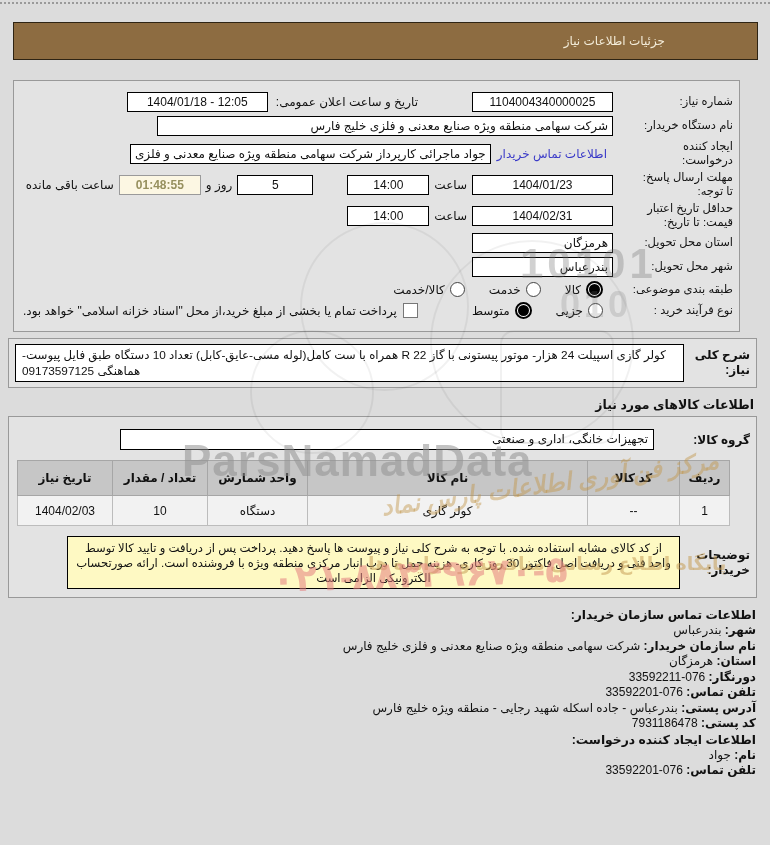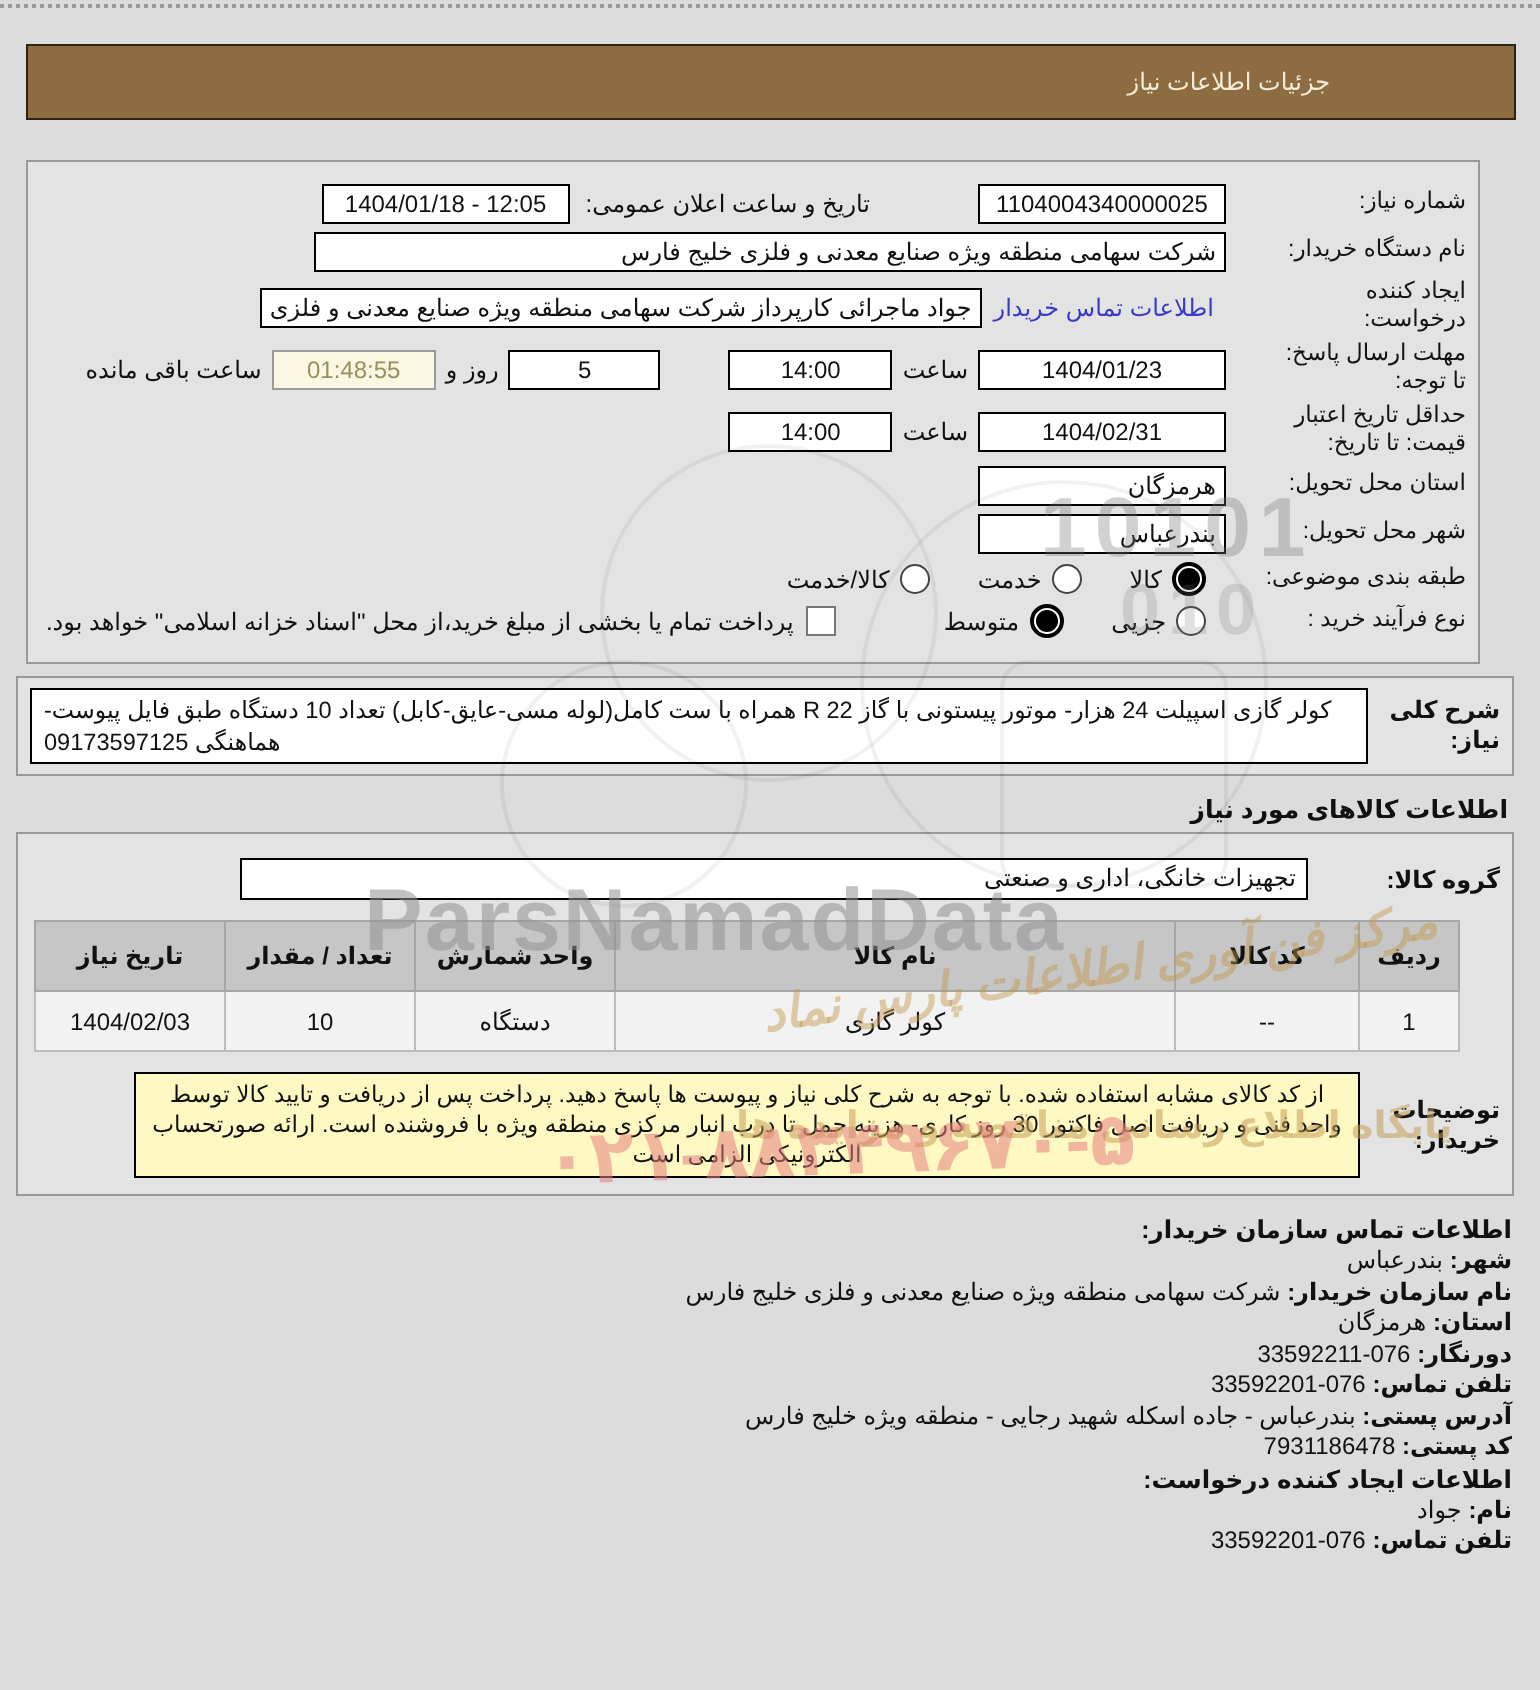--- a/index.html
+++ b/index.html
@@ -21,25 +21,25 @@
   .panel2{margin:6px 13px 0 8px;padding:5px 6px}
   .panel3{margin:4px 13px 0 8px;padding:6px 6px 8px 6px}
   .frow{display:flex;align-items:center;margin:4px 0}
   .lbl{width:120px;flex:0 0 120px;font-size:11.5px;line-height:13.5px;color:#141414}
   .lbl .l2{display:block}
   .vbox{
     background:#fff;border:1px solid #000;height:20px;line-height:18px;
     padding:0 4px;box-sizing:border-box;overflow:hidden;white-space:nowrap;font-size:12px;
   }
   .center{text-align:center}
-  .w150{width:124px}.w80{width:82px}.w75{width:76px}.wide{width:456px}
+  .w150{width:141px}.w80{width:82px}.w75{width:76px}.wide{width:456px}
   .gap35{margin-right:34px}
   .small-gap{margin:0 5px}
   .link{color:#3a3ac8;margin:0 6px;cursor:pointer;white-space:nowrap}
-  .countdown{background:#fcf7e3;border:1px solid #9a9a9a;color:#96905f;font-weight:normal}
+  .countdown{background:#fcf7e3;border:1px solid #9a9a9a;color:#96905f;font-weight:bold}
   
   .radio{width:13px;height:13px;border:1px solid #444;border-radius:50%;background:#fff;
          display:inline-block;vertical-align:middle;margin:0 10px 0 5px;position:relative}
   .radio.sel{border:2px solid #000}
   .radio.sel::after{content:"";position:absolute;inset:1px;background:#000;border-radius:50%}
   .chk{width:13px;height:13px;border:1px solid #777;background:#fff;display:inline-block;
        vertical-align:middle;margin:0 40px 0 6px}
   .optlbl{vertical-align:middle;margin-left:14px}
   
   .glabel{width:66px;flex:0 0 66px;font-weight:bold;font-size:12px;line-height:15px}

